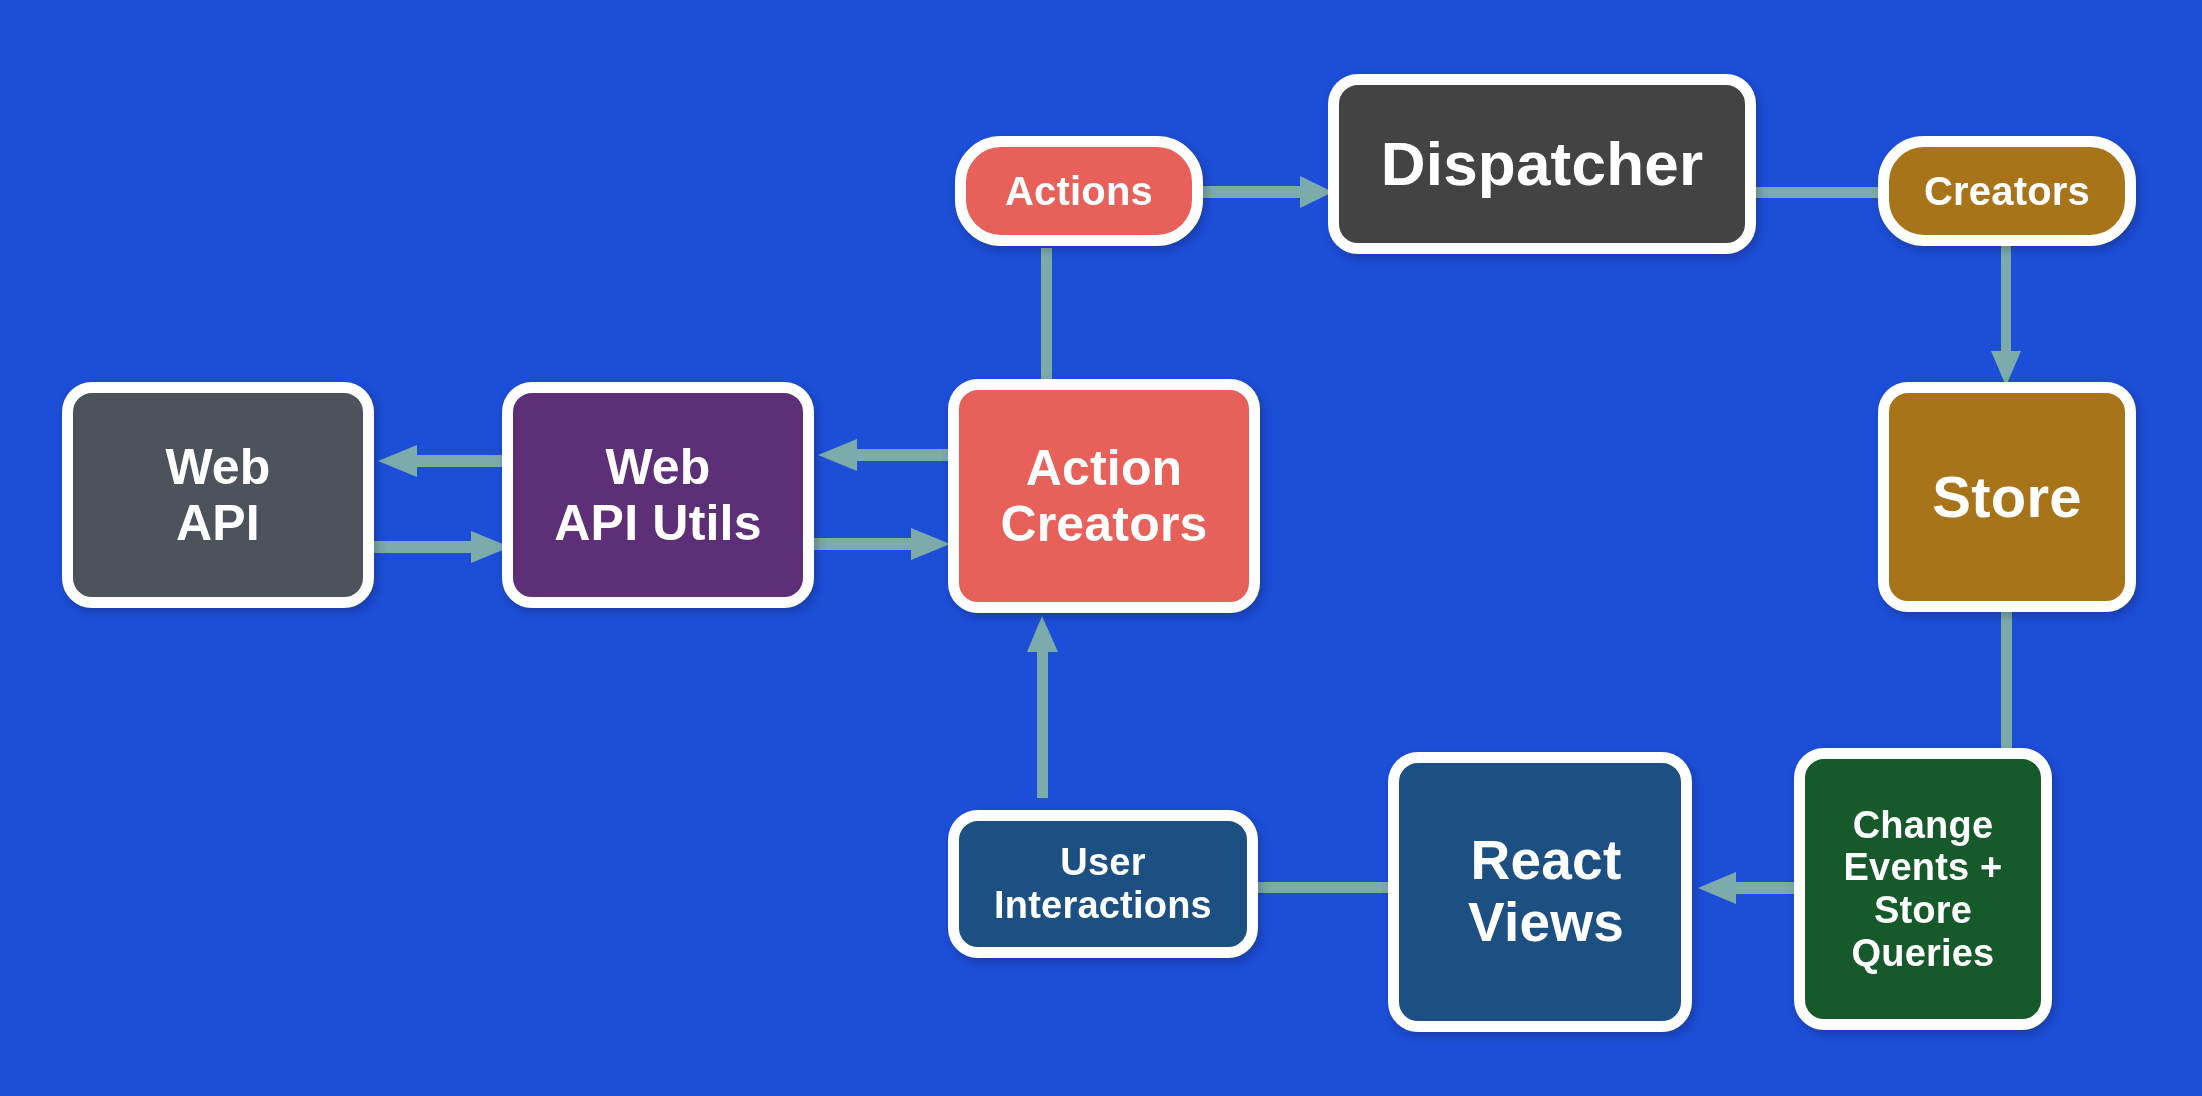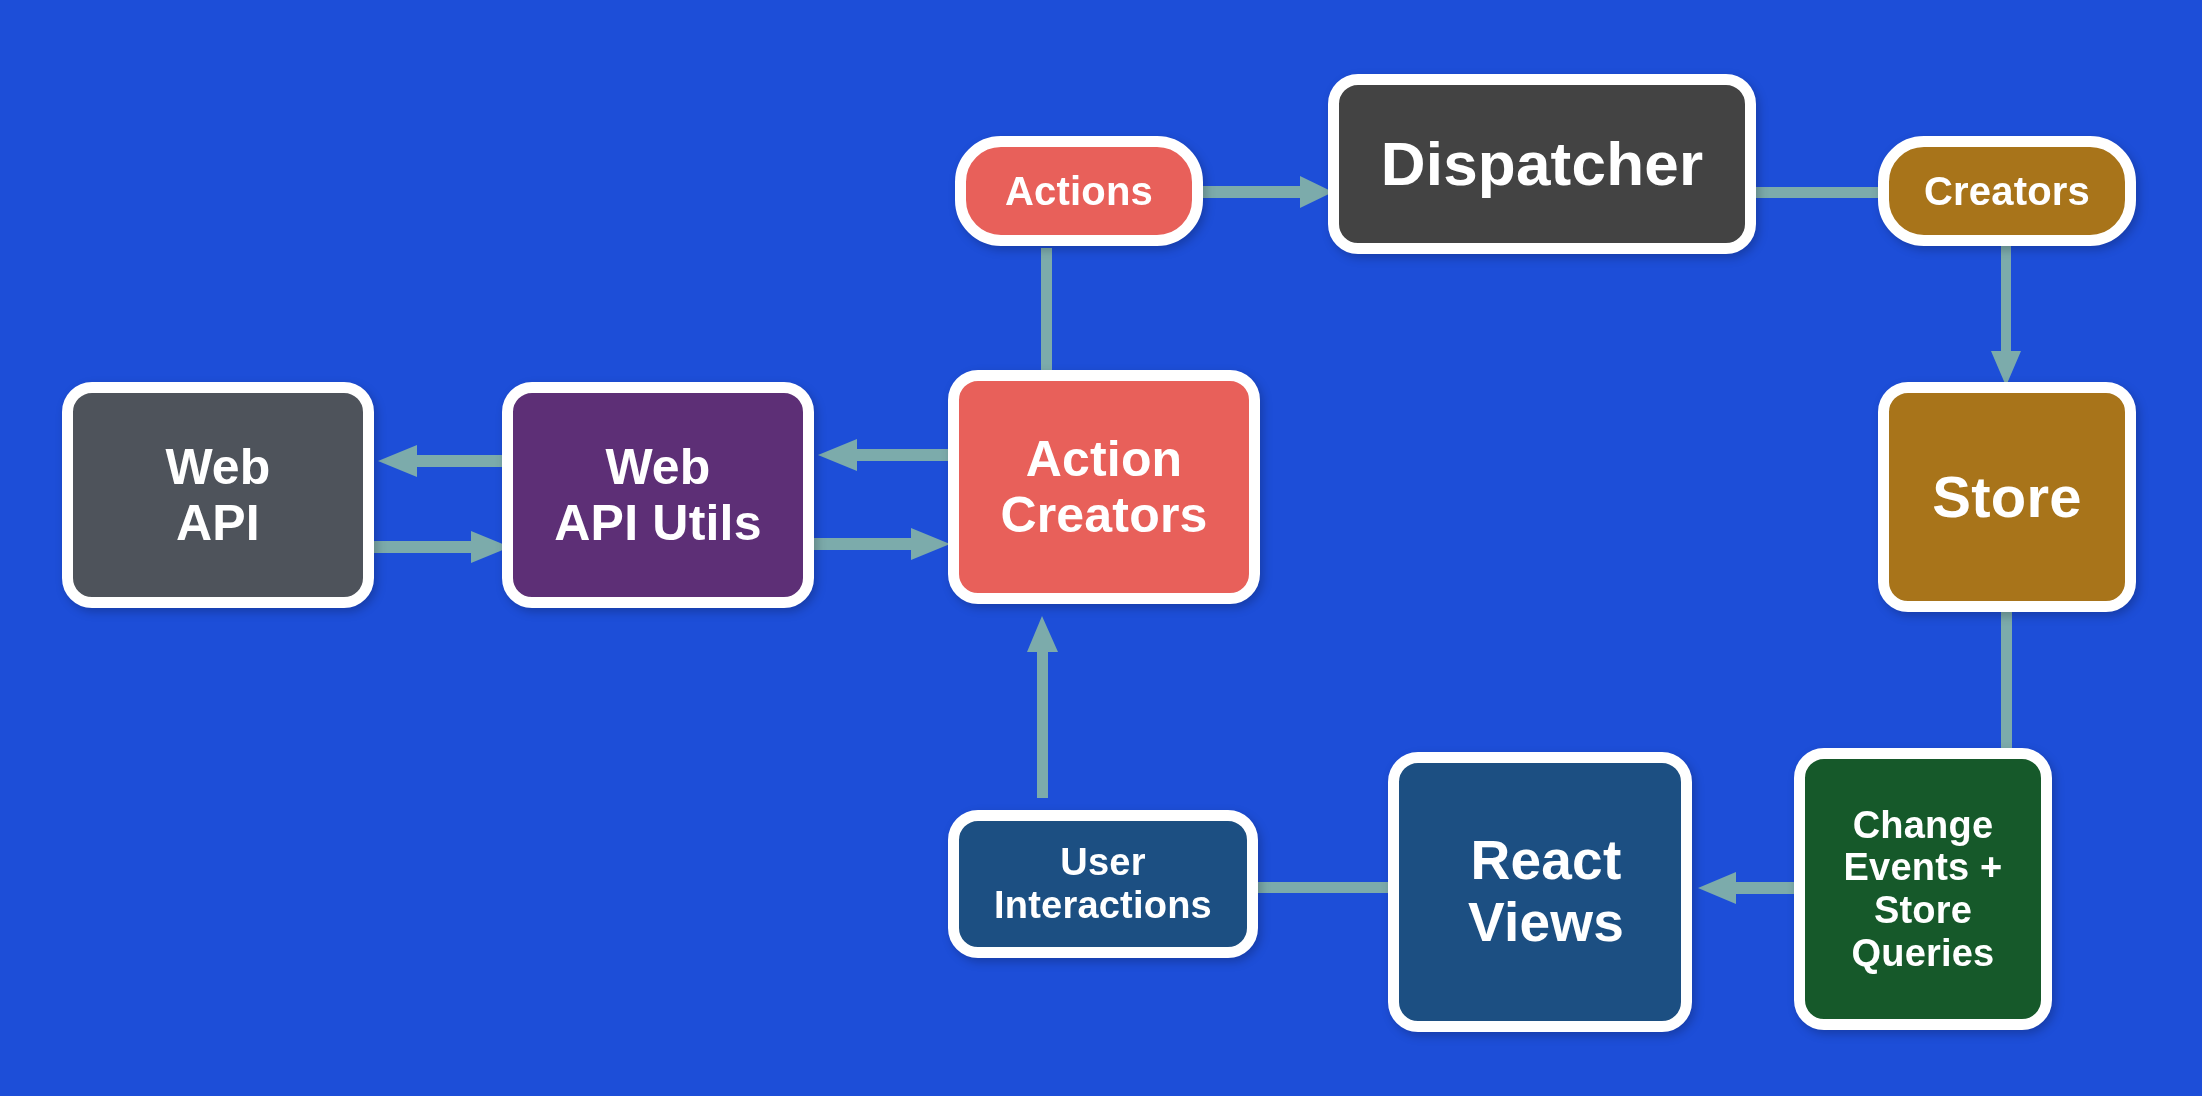--- a/index.html
+++ b/index.html
@@ -155,21 +155,21 @@
   <div class="node" style="left:1388px; top:752px; width:304px; height:280px; background:#1c4f82; font-size:55px;padding-left:12px;">
     <span class="node-label">React
 Views</span>
   </div>
 
   <div class="node" style="left:948px; top:810px; width:310px; height:148px; background:#1c4f82; font-size:38px;text-align:center;">
     <span class="node-label">User
 Interactions</span>
   </div>
 
-  <div class="node" style="left:948px; top:370px; width:312px; height:234px; background:#e8605a; font-size:50px;">
+  <div class="node" style="left:948px; top:379px; width:312px; height:234px; background:#e8605a; font-size:50px;">
     <span class="node-label">Action
 Creators</span>
   </div>
 
   <div class="node" style="left:502px; top:382px; width:312px; height:226px; background:#5d2f76; font-size:50px;">
     <span class="node-label">Web
 API Utils</span>
   </div>
 
   <div class="node" style="left:62px; top:382px; width:312px; height:226px; background:#4e535b; font-size:50px;">

